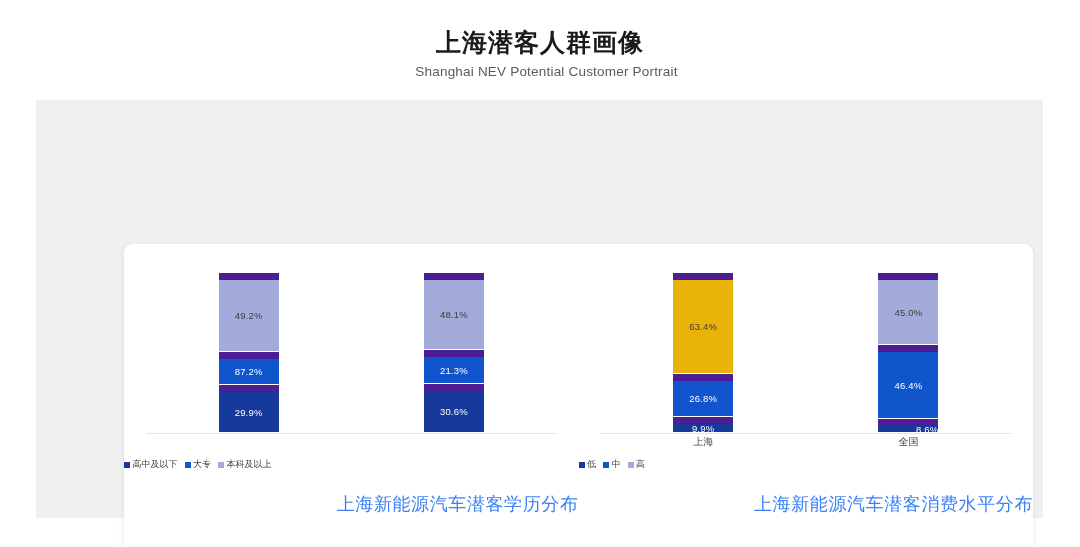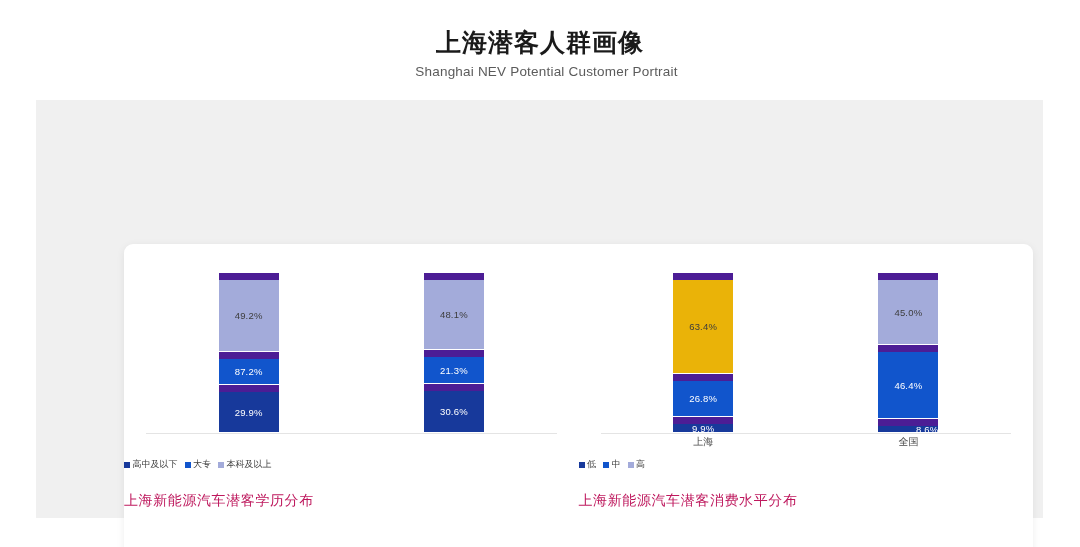--- a/index.html
+++ b/index.html
@@ -171,23 +171,23 @@
     height: 6px;
     display: inline-block;
   }
 
   
   .caption {
     position: absolute;
     left: 0;
     width: 454.5px;
     top: 248px;
-    text-align: left;
-    font-size: 14px;
-    color: #be185d;
+    text-align: right;
+    font-size: 18px;
+    color: #3b82f6;
     letter-spacing: 0.6px;
   }
 </style>
 </head>
 <body>
 
 <div id="page">
 
   <div class="header">
     <div class="main-title">上海潜客人群画像</div>

